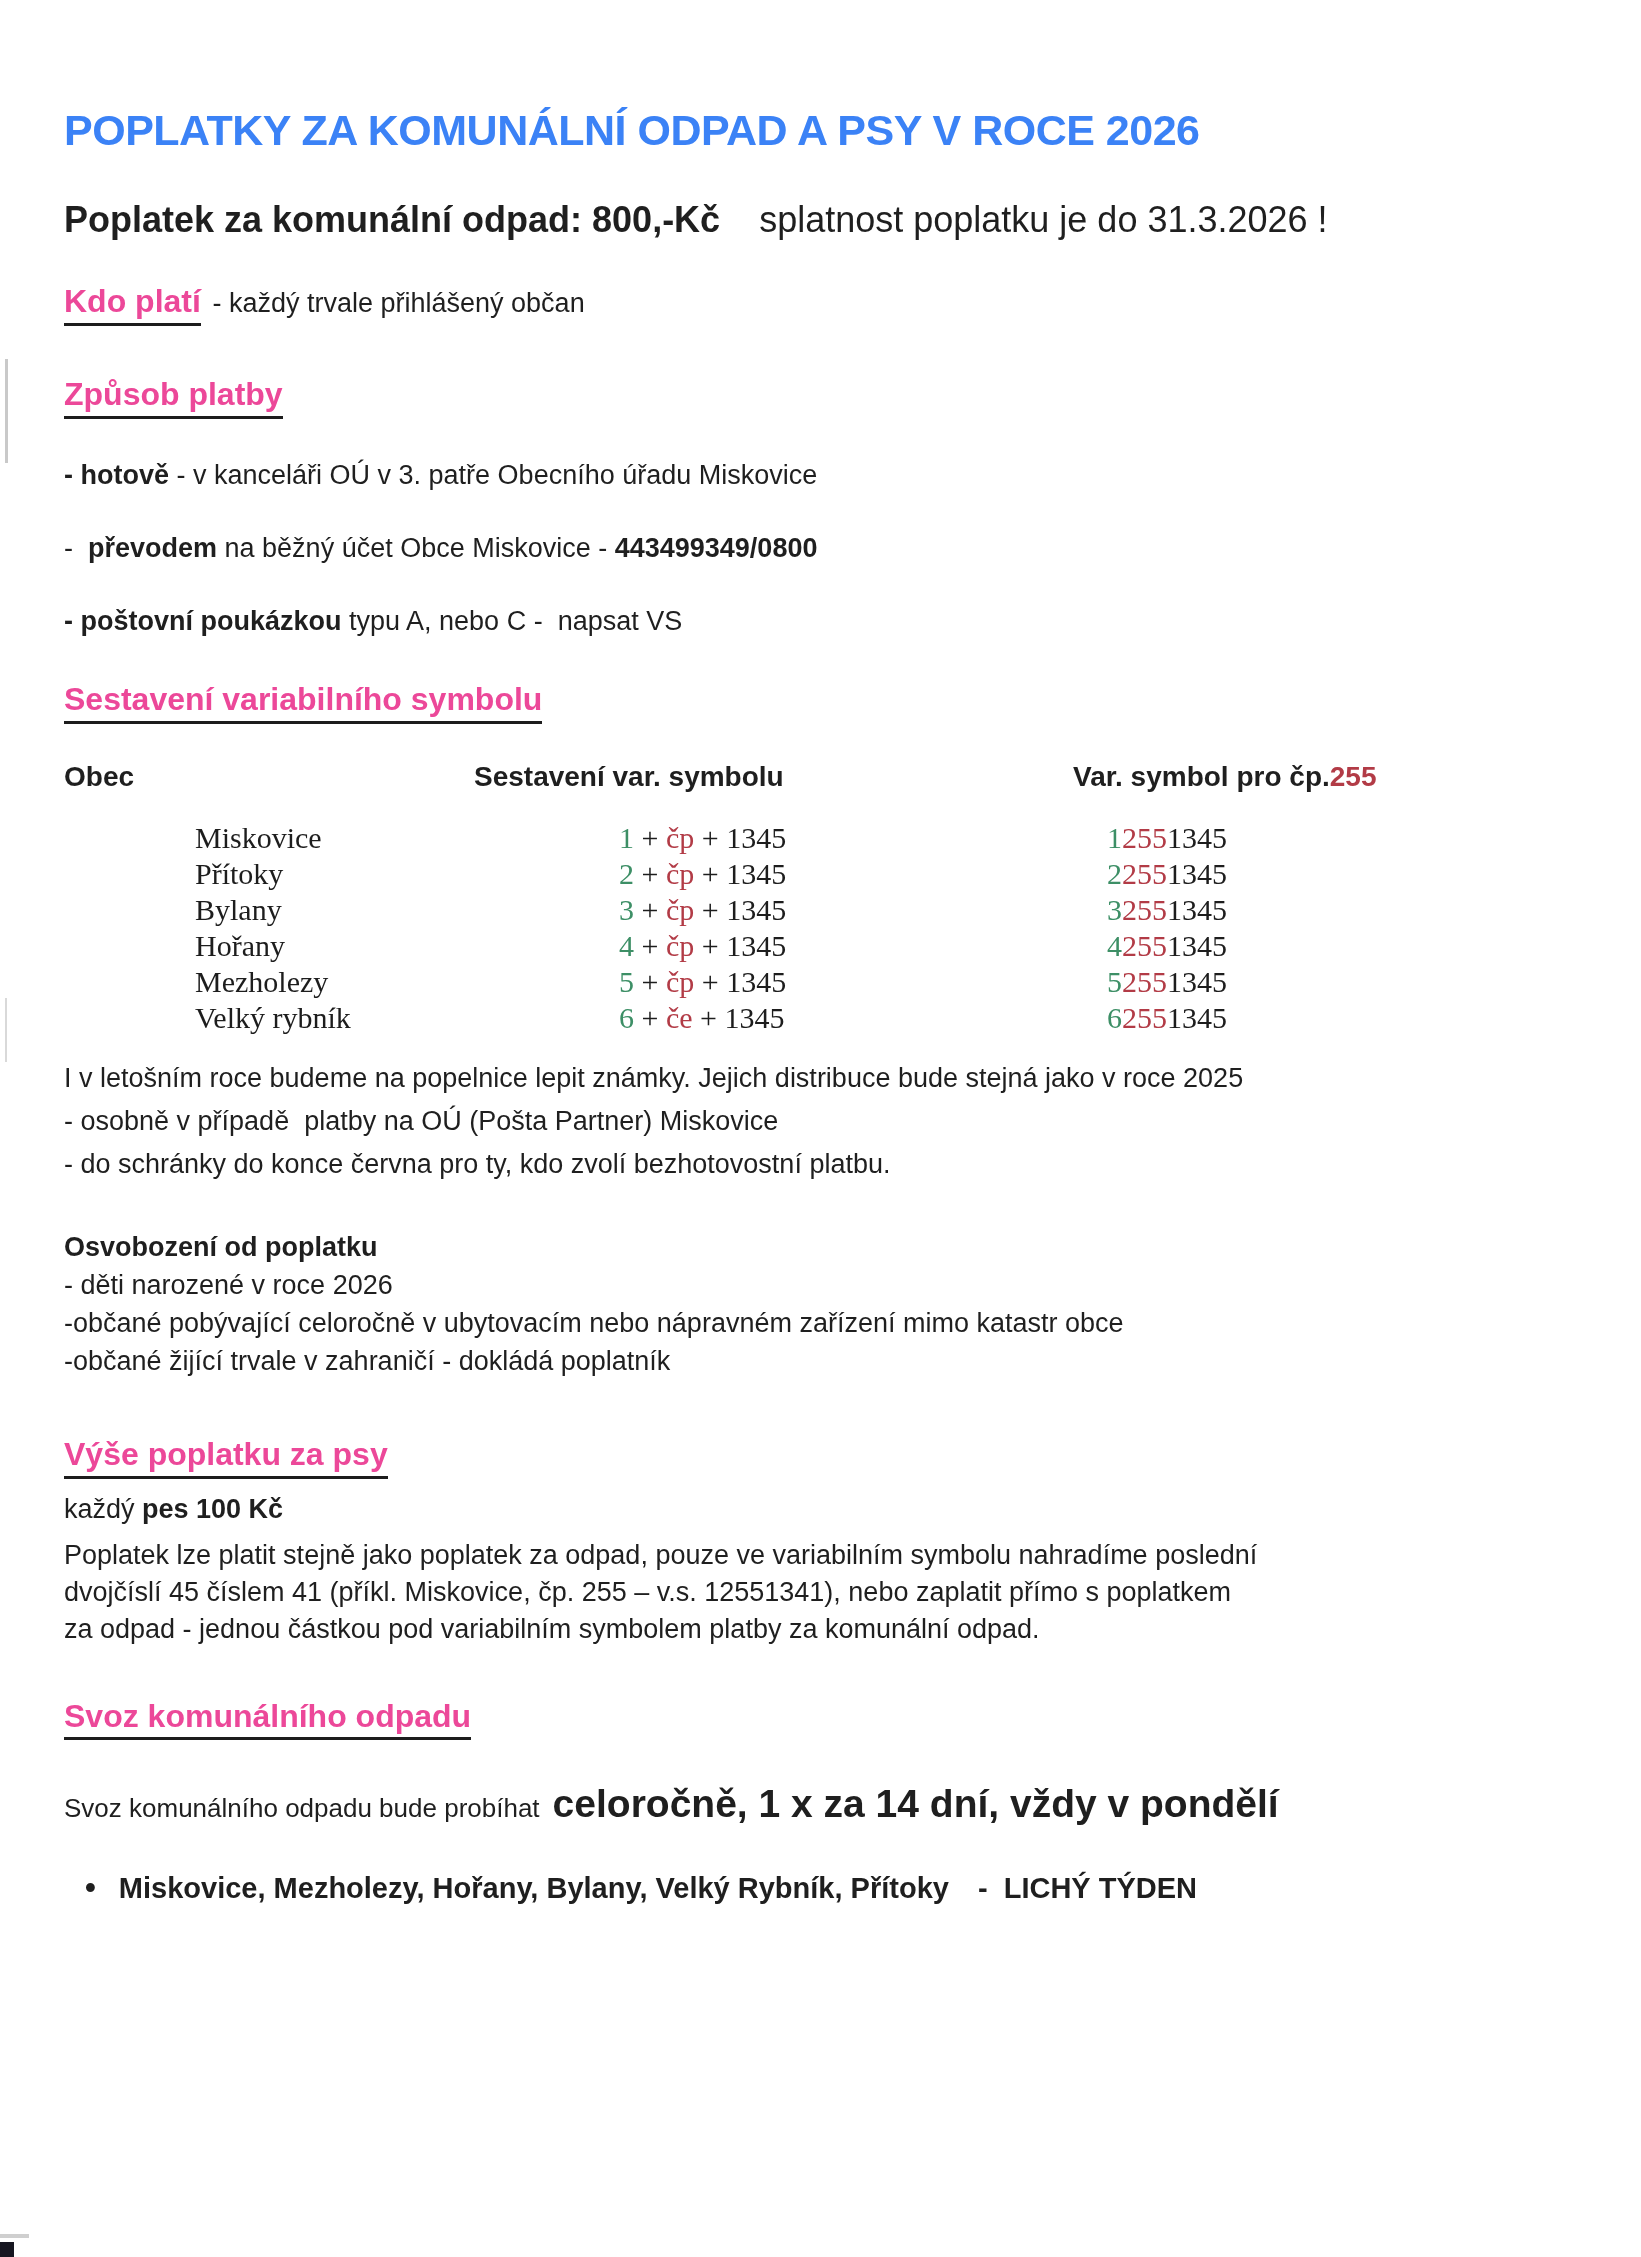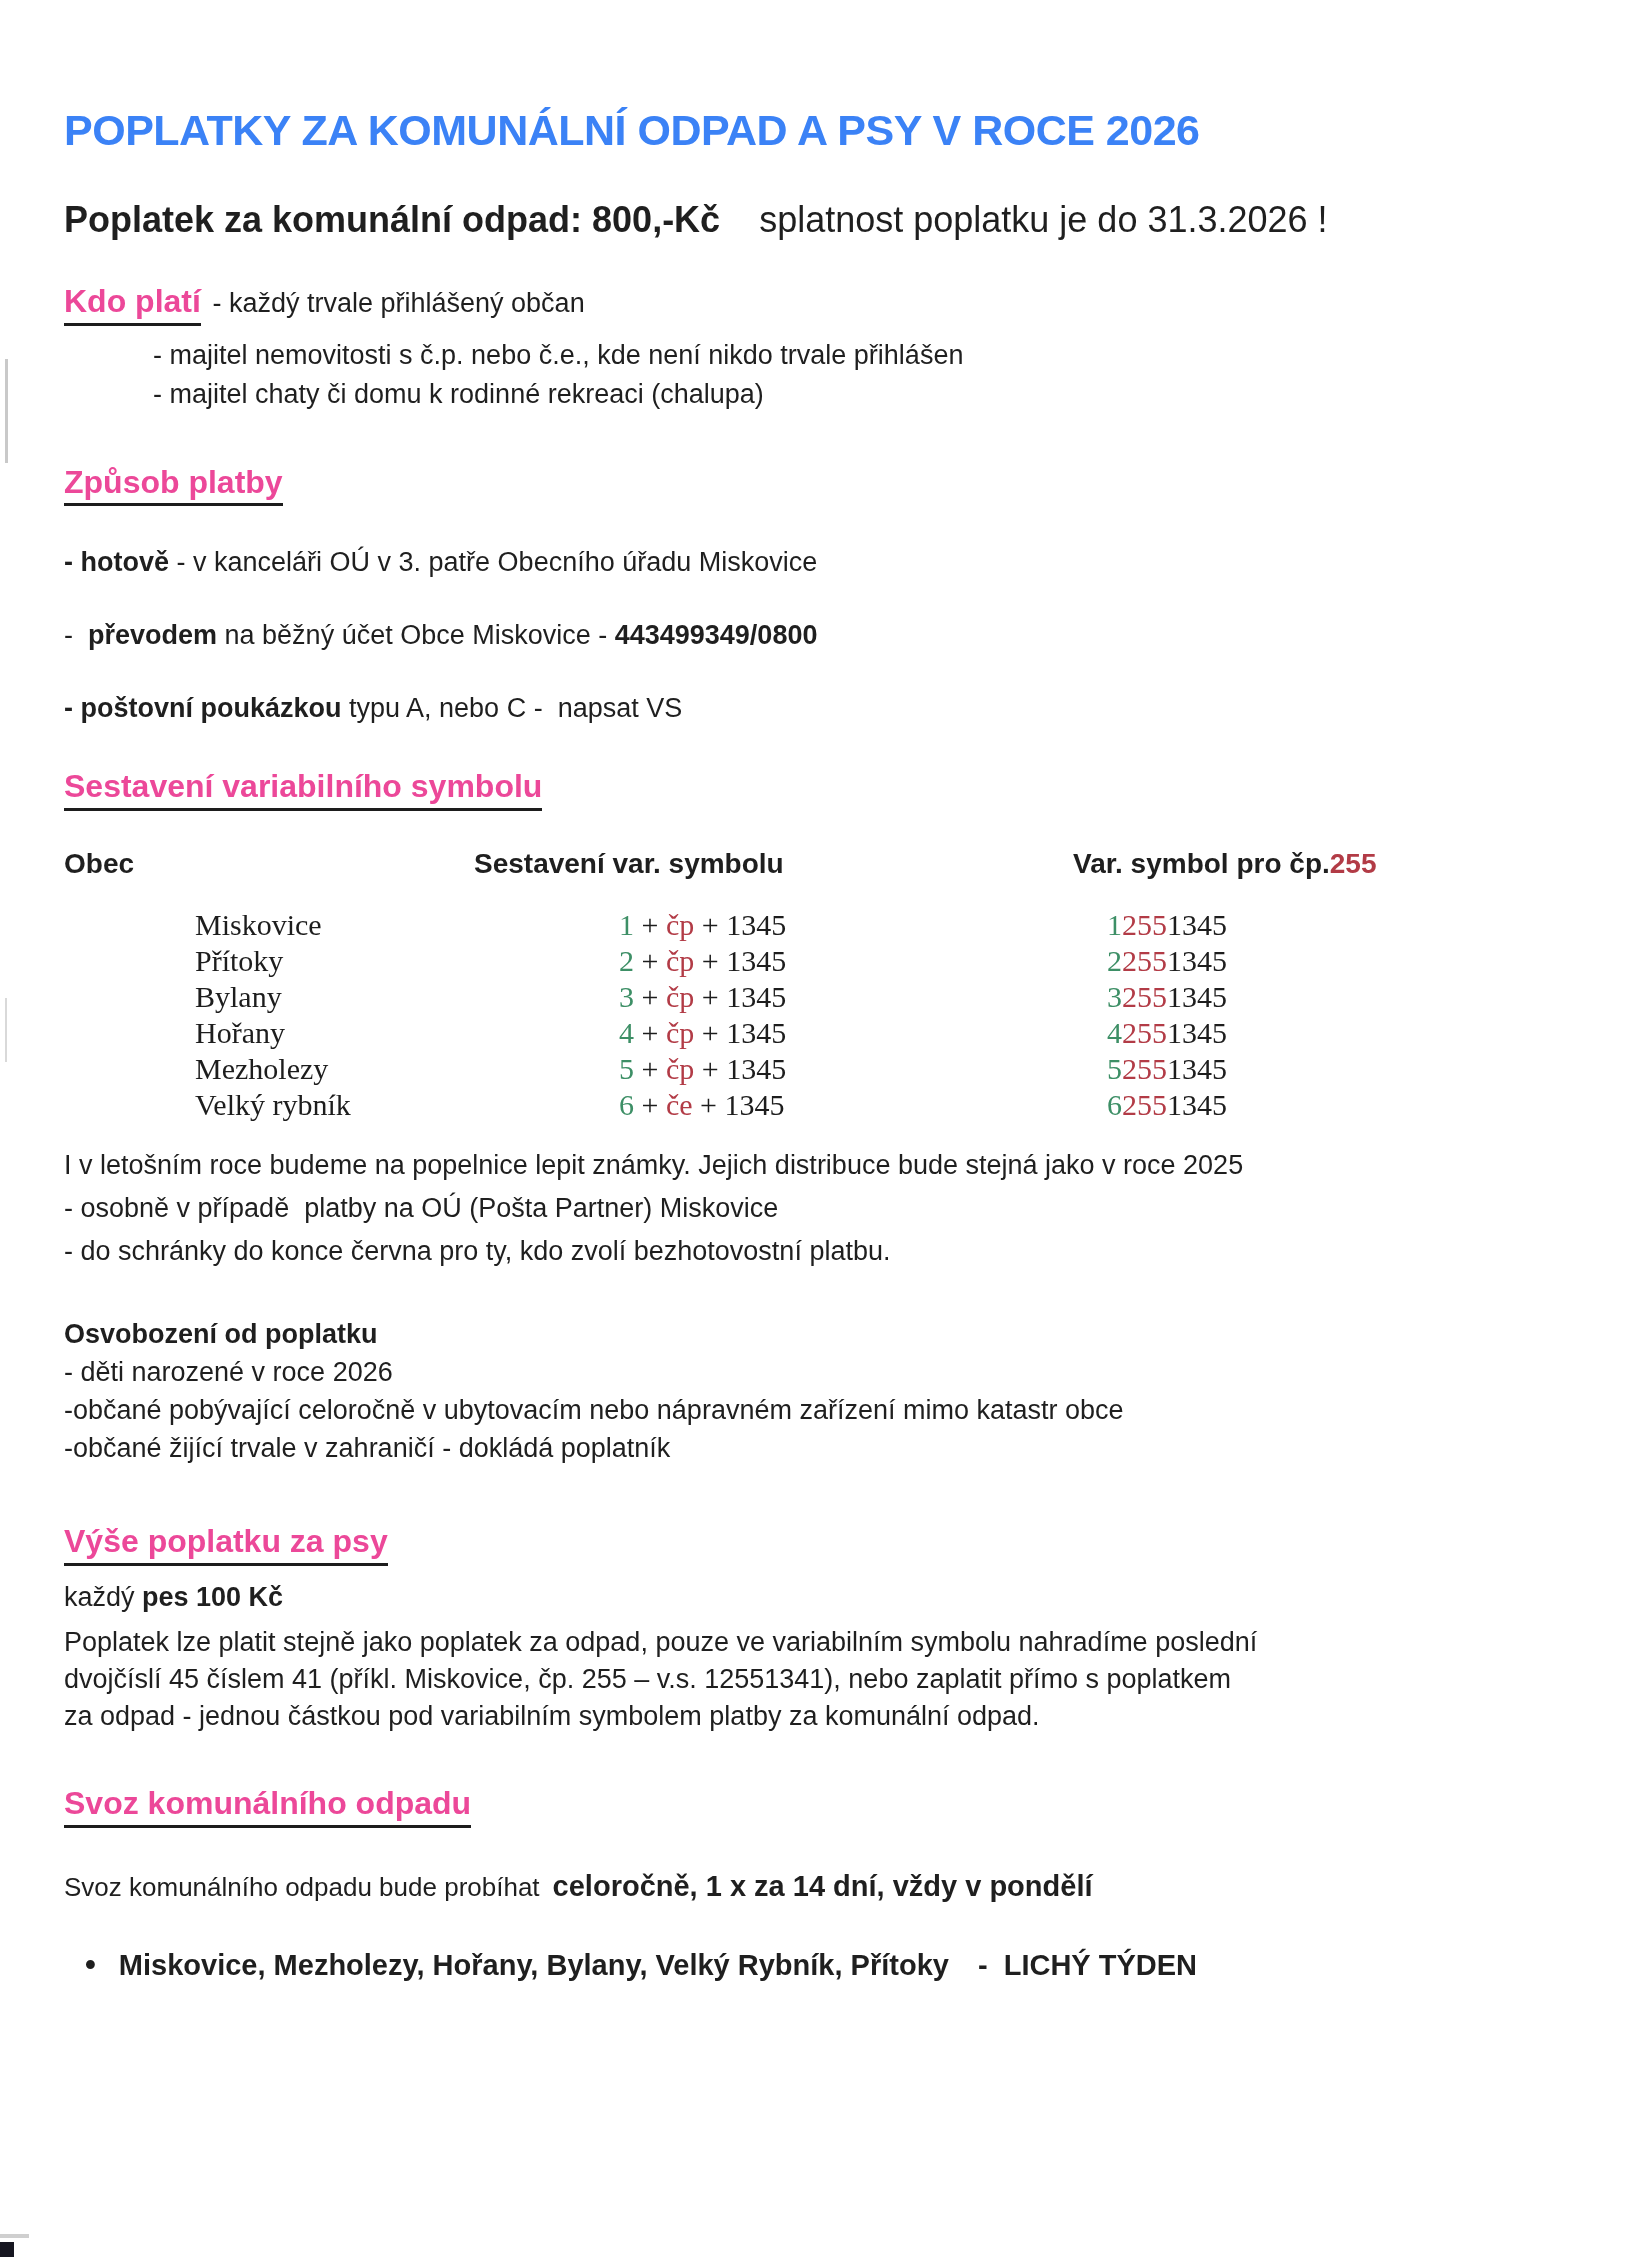--- a/index.html
+++ b/index.html
@@ -56,21 +56,21 @@
 
   .osv { margin-top:48px; font-size:27px; line-height:38px; }
 
   .sec-psy { margin-top:56px; }
   .psy-sub { margin-top:15.4px; font-size:27px; }
   .psy-para { margin-top:11.6px; font-size:27px; line-height:37px; }
 
   .sec-svoz { margin-top:50px; }
   .svoz-line { margin-top:42px; }
   .svoz-small { font-size:26px; }
-  .svoz-bigbold { font-size:29px; font-weight:bold; margin-left:5.8px; }
+  .svoz-bigbold { font-size:39px; font-weight:bold; margin-left:5.8px; }
 
   .bullet-line { margin-top:44px; font-size:29px; font-weight:bold; padding-left:21px; }
   .bullet-glyph { display:inline-block; margin-right:23px; font-size:31px; }
   .bullet-tail { margin-left:29px; }
 
   
   .artifact-line1 { position:absolute; left:4.8px; top:359px; width:2.9px; height:104px; background:#c9c9c9; }
   .artifact-line2 { position:absolute; left:4.8px; top:998px; width:1.9px; height:64px; background:#d9d9d9; }
   .artifact-dash  { position:absolute; left:0;  top:2234px; width:29px; height:3.9px;  background:#cfcfcf; }
   .artifact-smudge{ position:absolute; left:0;  top:2242px; width:13.5px; height:15.4px; background:#161621; }
@@ -85,24 +85,20 @@
   <div class="artifact-smudge"></div>
 
   <div class="content">
 
     <h1 class="title" data-bind="document.title">POPLATKY ZA KOMUNÁLNÍ ODPAD A PSY V ROCE 2026</h1>
 
     <div class="fee-line"><span class="b" data-bind="document.fee_bold">Poplatek za komunální odpad: 800,-Kč</span><span class="fee-due" data-bind="document.fee_due">splatnost poplatku je do 31.3.2026 !</span></div>
 
     <div class="kdo">
       <div class="kdo-first"><span class="h-big" data-bind="kdo_plati.heading">Kdo platí</span><span class="after-h" data-bind="kdo_plati.first">- každý trvale přihlášený občan</span></div>
-      <div class="kdo-rest">
-        <div data-bind="kdo_plati.lines.0">- majitel nemovitosti s č.p. nebo č.e., kde není nikdo trvale přihlášen</div>
-        <div data-bind="kdo_plati.lines.1">- majitel chaty či domu k rodinné rekreaci (chalupa)</div>
-      </div>
     </div>
 
     <div class="sec-zpusob">
       <div><span class="h-big" data-bind="zpusob_platby.heading">Způsob platby</span></div>
       <div class="pay pay2"><span class="b" data-bind="zpusob_platby.item2_bold">- hotově</span><span data-bind="zpusob_platby.item2_rest"> - v kanceláři OÚ v 3. patře Obecního úřadu Miskovice</span></div>
       <div class="pay pay3"><span data-bind="zpusob_platby.item3_dash">-  </span><span class="b" data-bind="zpusob_platby.item3_bold">převodem</span><span data-bind="zpusob_platby.item3_rest"> na běžný účet Obce Miskovice - </span><span class="b" data-bind="zpusob_platby.item3_account">443499349/0800</span></div>
       <div class="pay pay4"><span class="b" data-bind="zpusob_platby.item4_bold">- poštovní poukázkou</span><span data-bind="zpusob_platby.item4_rest"> typu A, nebo C -  napsat VS</span></div>
     </div>
 
     <div class="sec-sestaveni">

